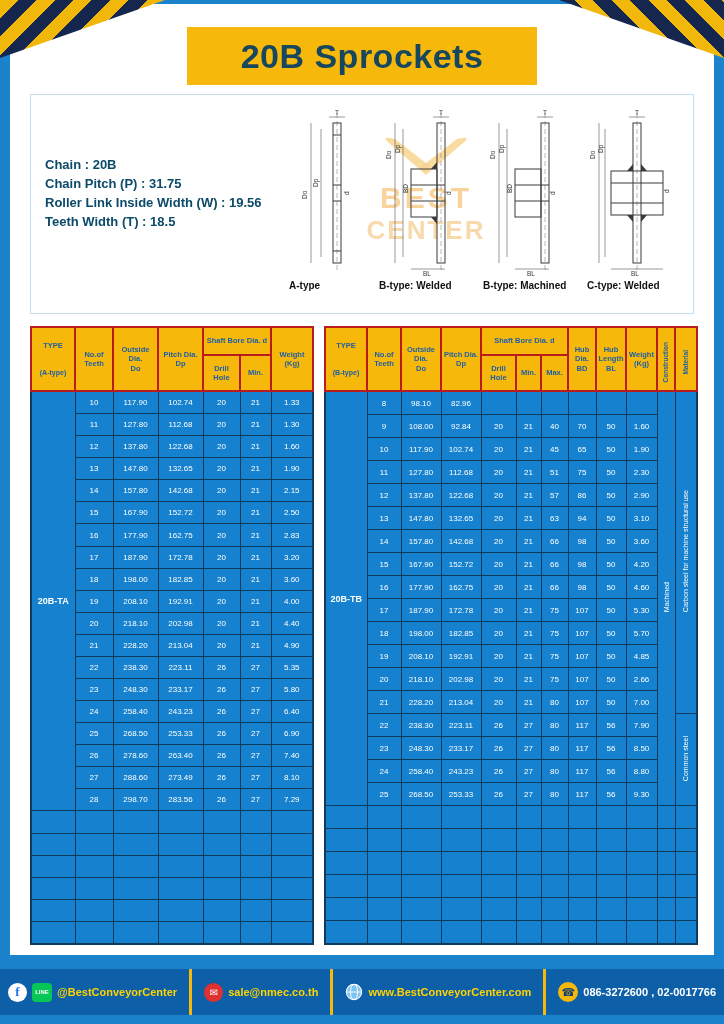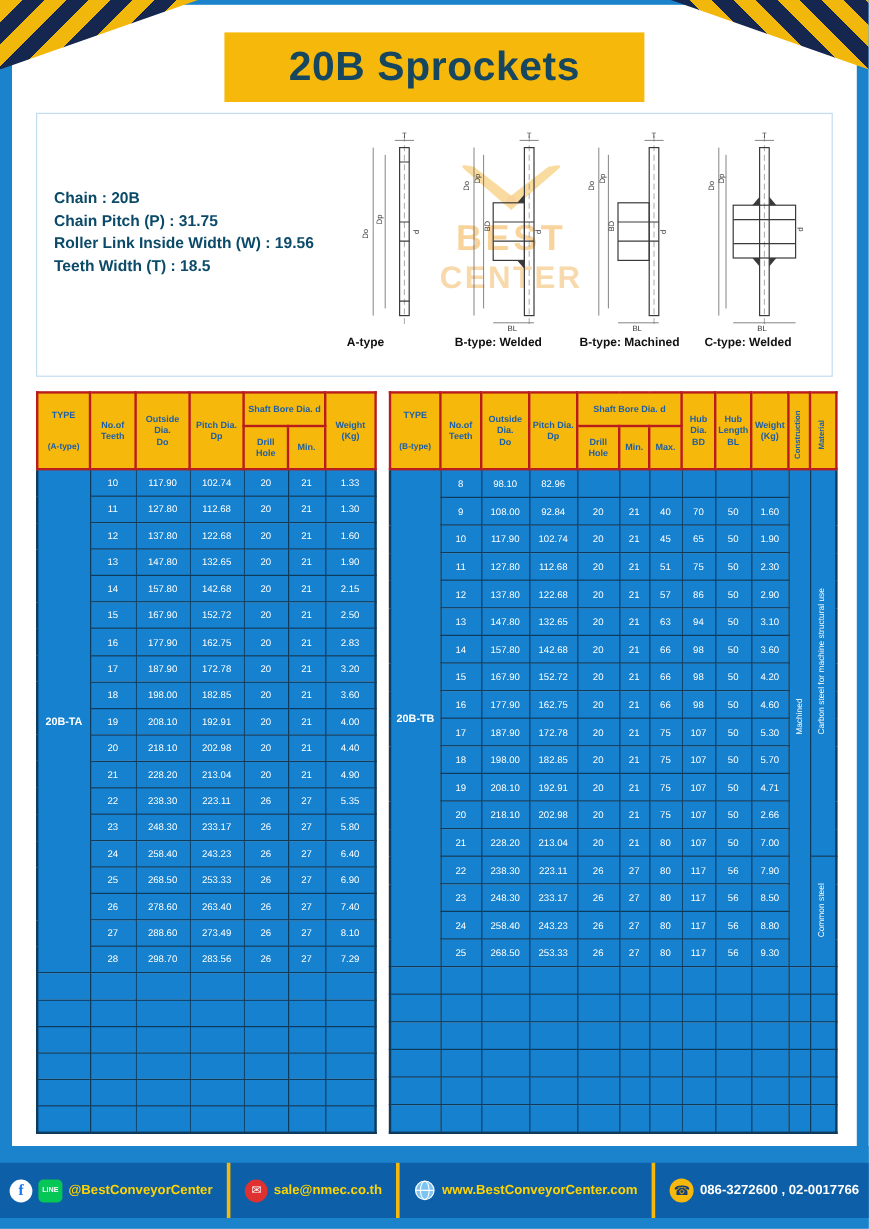--- a/index.html
+++ b/index.html
@@ -616,21 +616,21 @@
             </tr>
             <tr>
               <td>19</td>
               <td>208.10</td>
               <td>192.91</td>
               <td>20</td>
               <td>21</td>
               <td>75</td>
               <td>107</td>
               <td>50</td>
-              <td>4.71</td>
+              <td>4.85</td>
             </tr>
             <tr>
               <td>20</td>
               <td>218.10</td>
               <td>202.98</td>
               <td>20</td>
               <td>21</td>
               <td>75</td>
               <td>107</td>
               <td>50</td>

